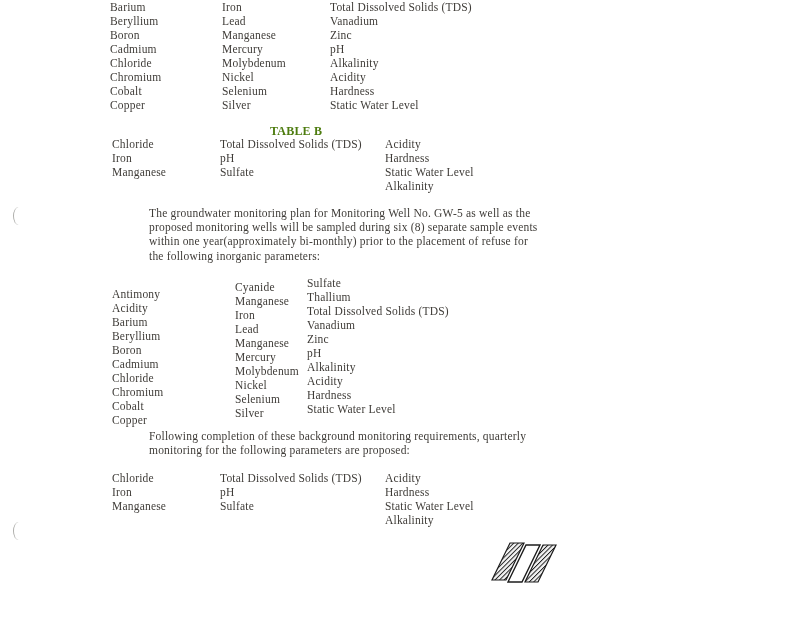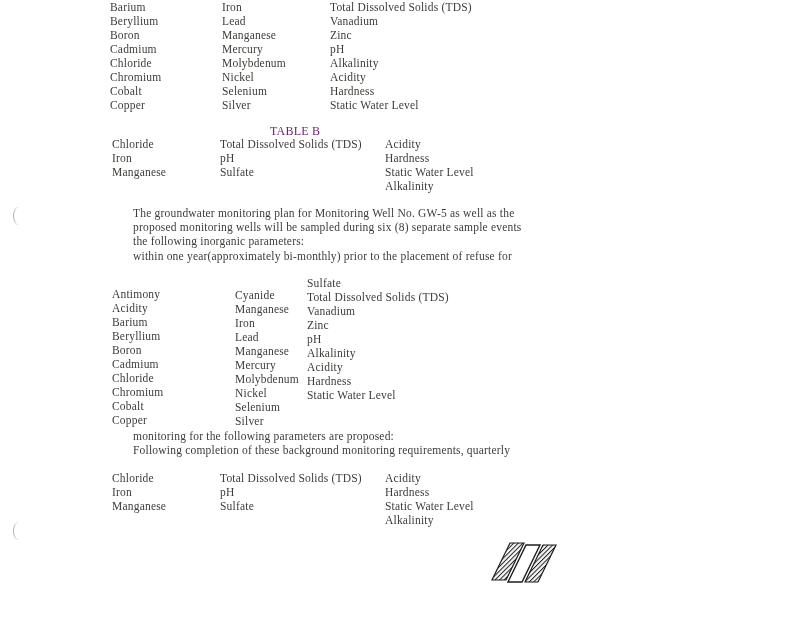--- a/index.html
+++ b/index.html
@@ -9,22 +9,22 @@
     background:#ffffff;
     overflow:hidden;
     font-family:"Liberation Serif","DejaVu Serif",serif;
     font-size:11.5px;
     color:#3f3c38;
     letter-spacing:.2px;
   }
   .abs{position:absolute;}
   .col .li{height:14px;line-height:14px;white-space:nowrap;}
   .tcol .li{height:14px;line-height:14px;white-space:nowrap;}
-  .para .li{height:14.2px;line-height:14.2px;white-space:nowrap;}
-  .title-b{font-weight:normal;font-size:12px;color:#701a75;}
+  .para .li{height:14.2px;line-height:14.2px;white-space:nowrap;margin-left:16px;}
+  .title-b{font-weight:bold;font-size:12px;color:#4d7c0f;}
   .scan-arc{
     width:10px;height:18px;
     border-left:1.2px solid #9a9a96;
     border-radius:50%;
     opacity:.8;
   }
   .stamp-wrap{width:84px;height:50px;}
 </style>
 </head>
 <body>
@@ -79,63 +79,64 @@
       <div class="li">Hardness</div>
       <div class="li">Static Water Level</div>
       <div class="li">Alkalinity</div>
     </div>
 
   <div class="abs scan-arc" style="left:13px;top:207px;"></div>
 
   <div class="abs para" style="left:133px;top:206px;">
       <div class="li">The groundwater monitoring plan for Monitoring Well No. GW-5 as well as the</div>
       <div class="li">proposed monitoring wells will be sampled during six (8) separate sample events</div>
+      <div class="li">within one year(approximately bi-monthly) prior to the placement of refuse for</div>
       <div class="li">the following  inorganic parameters:</div>
-      <div class="li">within one year(approximately bi-monthly) prior to the placement of refuse for</div>
     </div>
 
   <div class="abs col" style="left:112px;top:276px;margin-top:11px;">
       <div class="li">Antimony</div>
       <div class="li">Acidity</div>
       <div class="li">Barium</div>
       <div class="li">Beryllium</div>
       <div class="li">Boron</div>
       <div class="li">Cadmium</div>
       <div class="li">Chloride</div>
       <div class="li">Chromium</div>
       <div class="li">Cobalt</div>
       <div class="li">Copper</div>
     </div>
-  <div class="abs col" style="left:235px;top:288px;">
+  <div class="abs col" style="left:235px;top:280px;">
       <div class="li">Cyanide</div>
       <div class="li">Manganese</div>
       <div class="li">Iron</div>
       <div class="li">Lead</div>
       <div class="li">Manganese</div>
       <div class="li">Mercury</div>
       <div class="li">Molybdenum</div>
       <div class="li">Nickel</div>
       <div class="li">Selenium</div>
       <div class="li">Silver</div>
     </div>
   <div class="abs col" style="left:307px;top:276px;">
       <div class="li">Sulfate</div>
+      <div class="li">Thallium</div>
       <div class="li">Total Dissolved Solids (TDS)</div>
       <div class="li">Vanadium</div>
       <div class="li">Zinc</div>
       <div class="li">pH</div>
       <div class="li">Alkalinity</div>
       <div class="li">Acidity</div>
       <div class="li">Hardness</div>
       <div class="li">Static Water Level</div>
     </div>
 
   <div class="abs para" style="left:133px;top:429px;">
+      <div class="li">Following completion of these background monitoring requirements, quarterly</div>
       <div class="li">monitoring for the following  parameters are proposed:</div>
-      <div class="li">Following completion of these background monitoring requirements, quarterly</div>
     </div>
 
   <div class="abs tcol" style="left:112px;top:471px;">
       <div class="li">Chloride</div>
       <div class="li">Iron</div>
       <div class="li">Manganese</div>
     </div>
   <div class="abs tcol" style="left:220px;top:471px;">
       <div class="li">Total Dissolved Solids (TDS)</div>
       <div class="li">pH</div>

